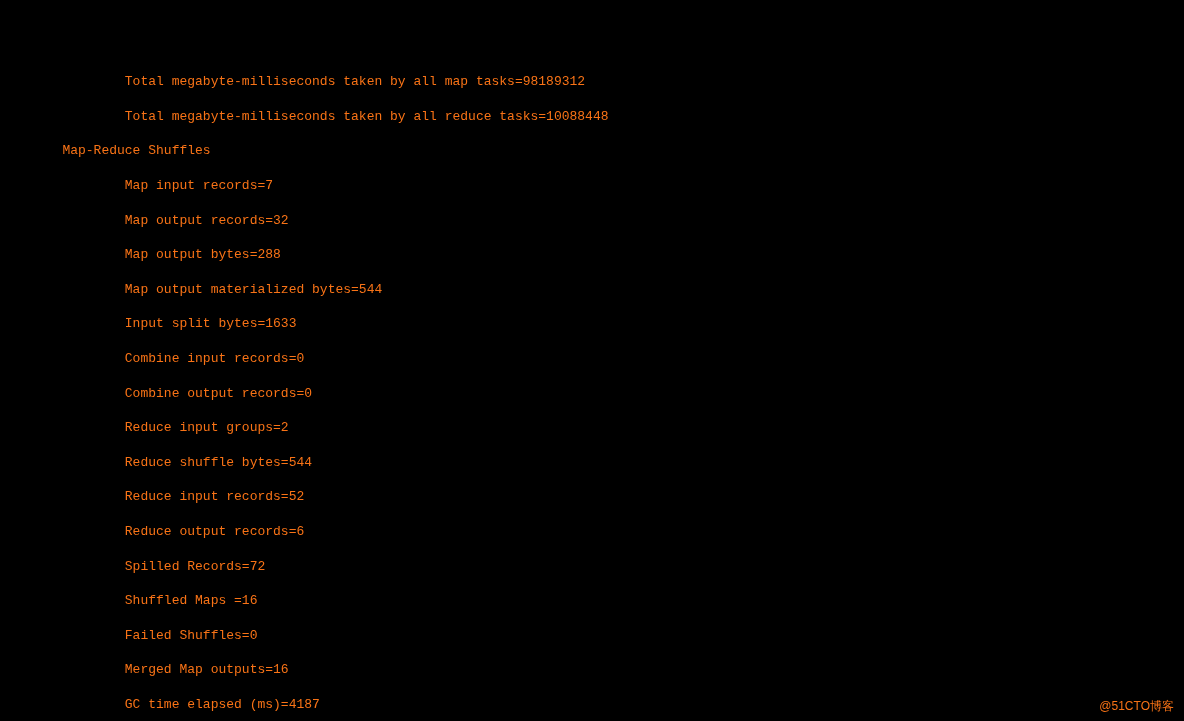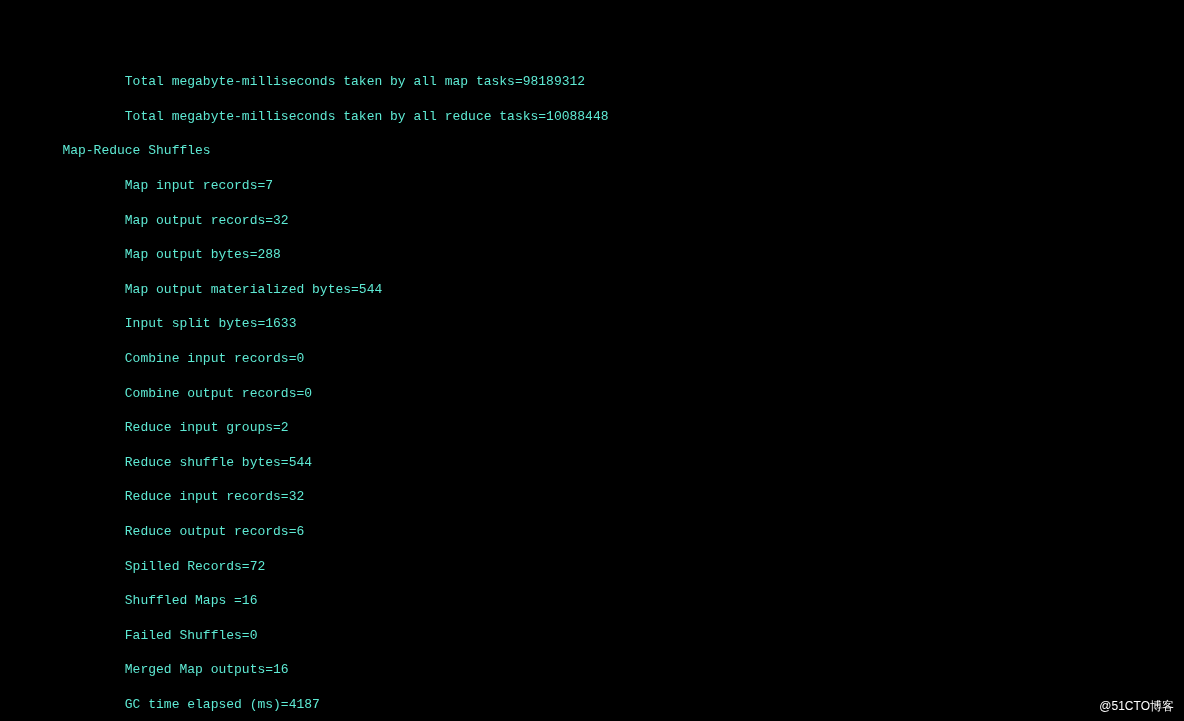--- a/index.html
+++ b/index.html
@@ -14,28 +14,28 @@
       line-height: 17.3px;
       color: #00ff00;
       padding: 4px 0;
       white-space: pre;
       width: 1184px;
       height: 721px;
       position: relative;
       overflow: hidden;
     }
     .term-line {
-      color: #5eead4;
+      color: #f97316;
       padding: 0;
     }
     .watermark {
       position: absolute;
       right: 10px;
       bottom: 6px;
-      color: #ffffff;
+      color: #f97316;
       font-size: 12px;
       font-family: sans-serif;
     }
   </style>
 </head>
 <body>
 
 
 
 <div class="term-line">                Total megabyte-milliseconds taken by all map tasks=98189312</div>
@@ -43,21 +43,21 @@
 <div class="term-line">        Map-Reduce Shuffles</div>
 <div class="term-line">                Map input records=7</div>
 <div class="term-line">                Map output records=32</div>
 <div class="term-line">                Map output bytes=288</div>
 <div class="term-line">                Map output materialized bytes=544</div>
 <div class="term-line">                Input split bytes=1633</div>
 <div class="term-line">                Combine input records=0</div>
 <div class="term-line">                Combine output records=0</div>
 <div class="term-line">                Reduce input groups=2</div>
 <div class="term-line">                Reduce shuffle bytes=544</div>
-<div class="term-line">                Reduce input records=32</div>
+<div class="term-line">                Reduce input records=52</div>
 <div class="term-line">                Reduce output records=6</div>
 <div class="term-line">                Spilled Records=72</div>
 <div class="term-line">                Shuffled Maps =16</div>
 <div class="term-line">                Failed Shuffles=0</div>
 <div class="term-line">                Merged Map outputs=16</div>
 <div class="term-line">                GC time elapsed (ms)=4187</div>
 
 
 
 

